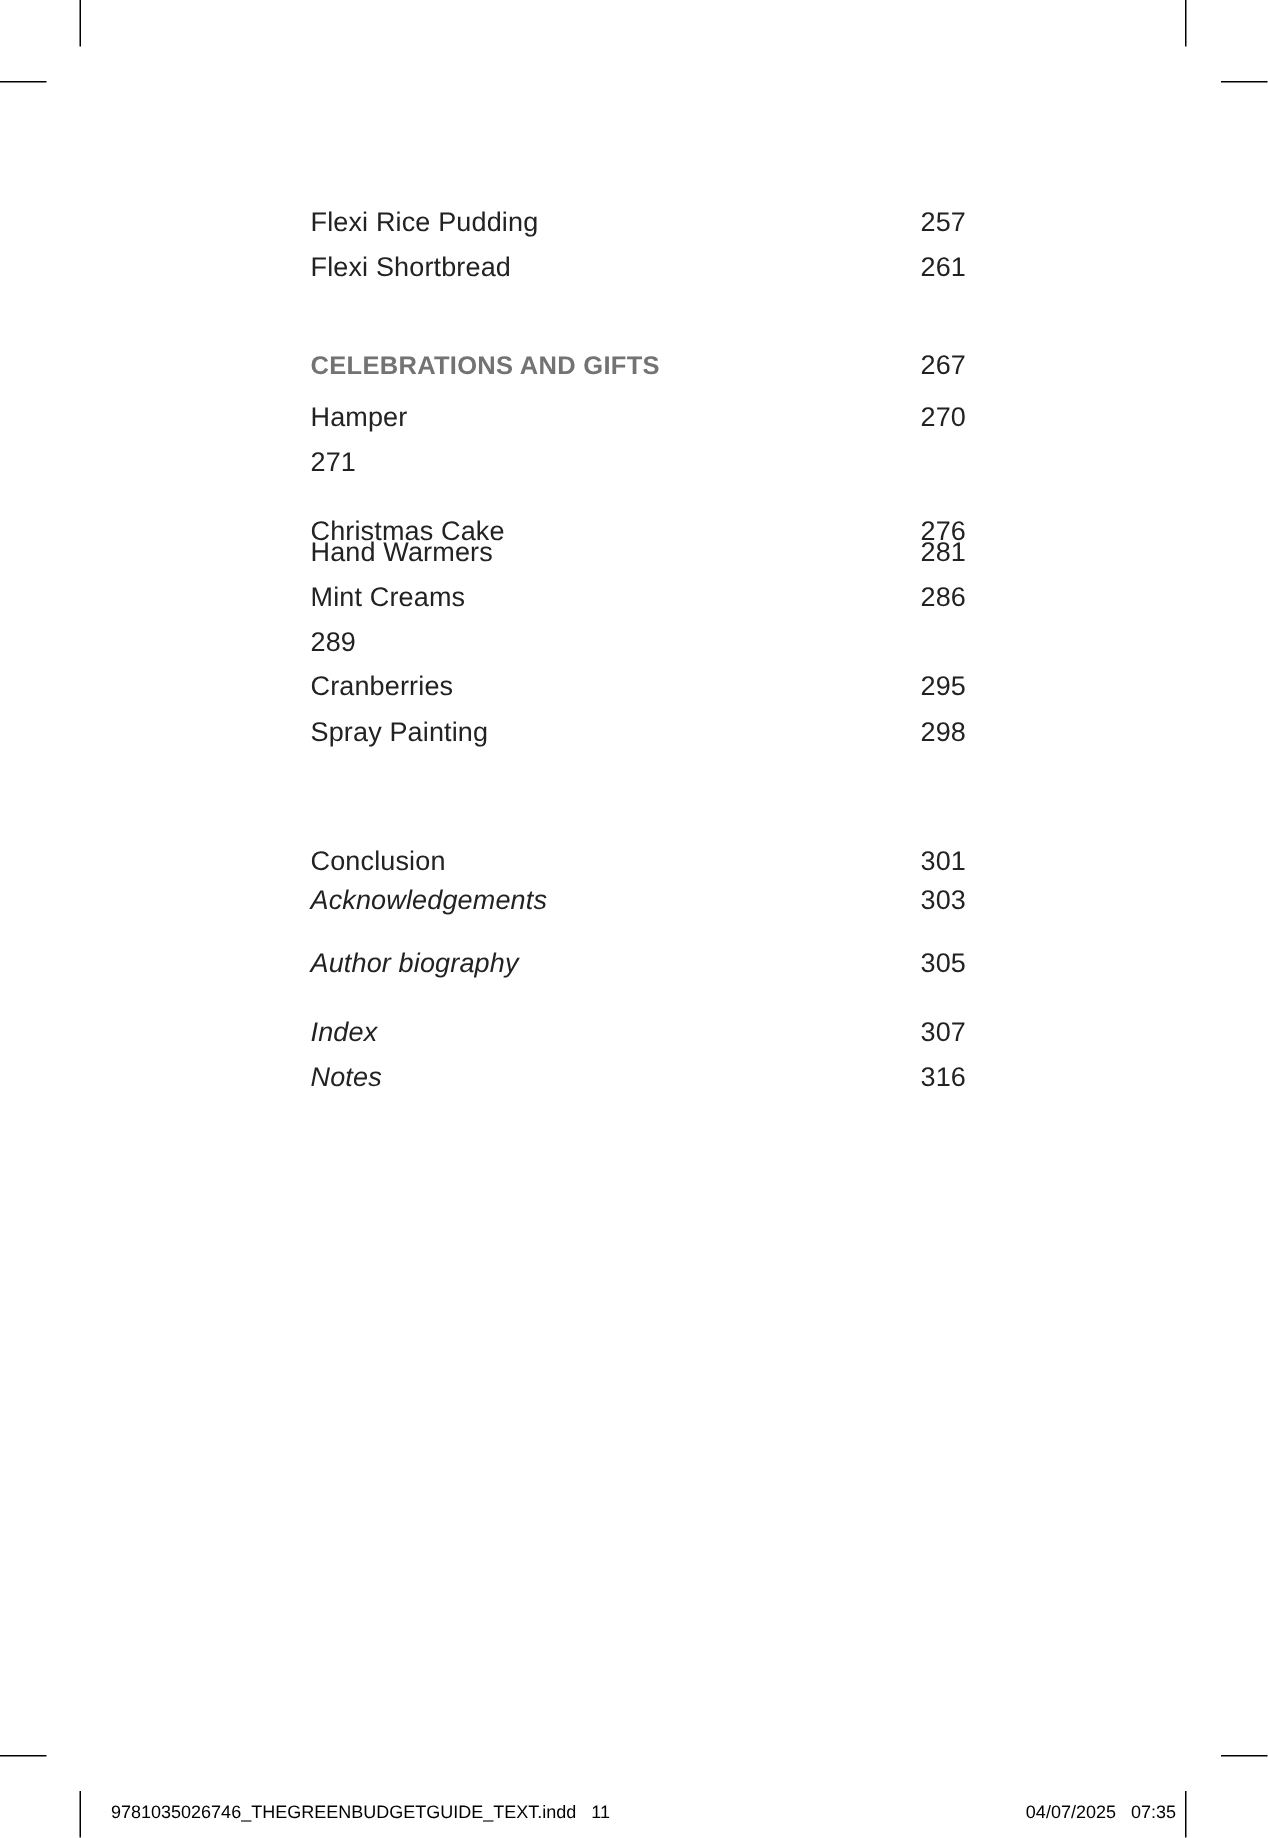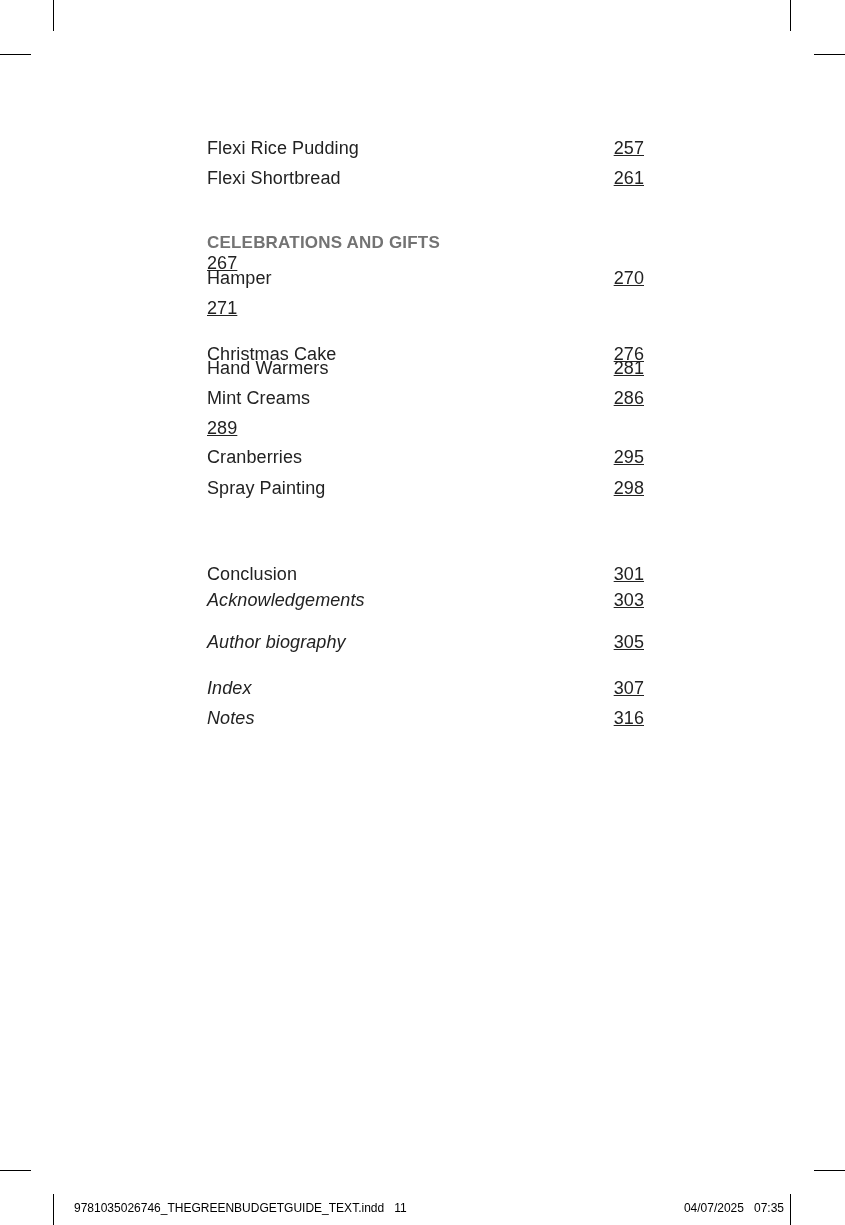--- a/index.html
+++ b/index.html
@@ -6,21 +6,21 @@
   body { width: 845px; height: 1225px; position: relative; overflow: hidden;
          font-family: "Liberation Sans", sans-serif; color: #1a1a1a; }
   .crop { position: absolute; background: #000; }
   .crop.v { width: 1px; }
   .crop.h { height: 1px; }
   .toc { position: absolute; left: 207px; top: 138px; width: 437px; }
   .row { position: absolute; left: 0; width: 437px; height: 26px; display: flex;
          justify-content: space-between; align-items: baseline;
          font-size: 18px; font-weight: 300; color: #222; letter-spacing: 0.1px; }
   .row .title { white-space: nowrap; }
-  .row .page { text-align: center; text-decoration: underline; }
+  .row .page { text-align: center; }
   .row.heading .title { color: #737373; font-weight: bold; font-size: 17px; letter-spacing: 0.2px; }
   .row.italic .title { font-style: italic; }
   .slug { position: absolute; top: 1201px; font-size: 12px; color: #000;
           font-family: "Liberation Sans", sans-serif; }
 </style>
 </head>
 <body>
 
 <div class="crop v" style="left:53px;top:0;height:31px;"></div>
 <div class="crop v" style="left:790px;top:0;height:31px;"></div>
@@ -33,21 +33,21 @@
 
 <div class="toc">
   <div class="row" style="top:0px;">
     <span class="title">Flexi Rice Pudding</span>
     <span class="page">257</span>
   </div>
   <div class="row" style="top:30px;">
     <span class="title">Flexi Shortbread</span>
     <span class="page">261</span>
   </div>
-  <div class="row heading" style="top:95px;flex-direction:column;">
+  <div class="row heading" style="top:95px;">
     <span class="title">CELEBRATIONS AND GIFTS</span>
     <span class="page">267</span>
   </div>
   <div class="row" style="top:130px;">
     <span class="title">Hamper</span>
     <span class="page">270</span>
   </div>
   <div class="row" style="top:160px;">
     <span class="page">271</span>
   </div>

